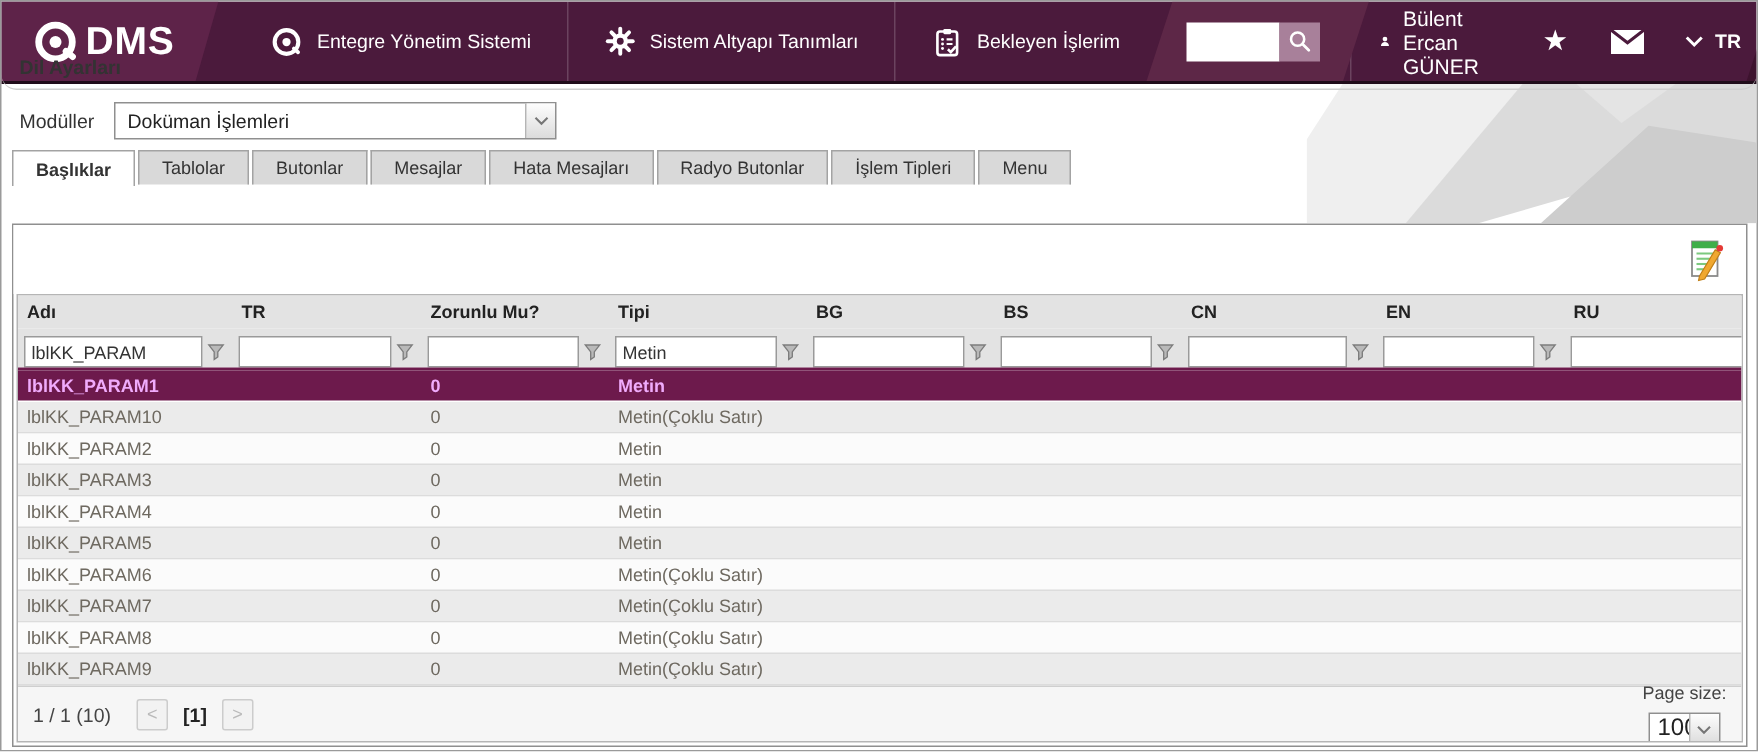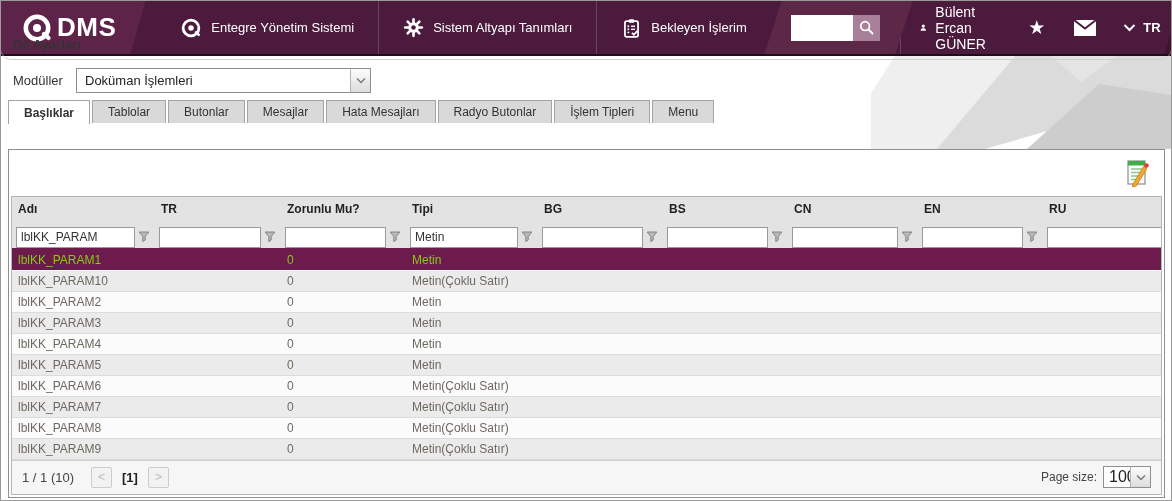--- a/index.html
+++ b/index.html
@@ -89,34 +89,34 @@
                  padding:0 4px; outline:none; background:#fff; color:#333; }
   .funnel-btn { width:17px; height:21px; display:flex; align-items:center; justify-content:center;
                 cursor:pointer; flex:none; }
   .gbody { flex:1; border-top:2px solid #6d1a4c; }
   .row { display:flex; height:21px; align-items:center; border-bottom:1px solid #dcdcdc;
          background:#fbfbfb; cursor:pointer; }
   .row:nth-child(even) { background:#ebebeb; }
   .row .cell { font-size:12px; color:#6e6960; padding-left:6px; white-space:nowrap;
                overflow:hidden; }
   .row.selected { background:#6d1a4c; border-bottom:1px solid #fff; }
-  .row.selected .cell { color:#84cc16; font-weight:normal; }
+  .row.selected .cell { color:#f0abfc; font-weight:bold; }
 
   .c0{width:143px;} .c1{width:126px;} .c2{width:125px;} .c3{width:132px;} .c4{width:125px;}
   .c5{width:125px;} .c6{width:130px;} .c7{width:125px;} .c8{flex:1;}
 
   
   .pager { height:37px; background:#f6f6f6; border-top:1px solid #cfcfcf;
            display:flex; align-items:center; padding:0 10px; }
   .pg-summary { font-size:13px; color:#444; margin-right:12px; }
   .pg-btn { width:21px; height:21px; border:1px solid #cccccc; background:#f2f2f2;
             color:#b9b9b9; font-size:12px; display:flex; align-items:center;
             justify-content:center; margin:0 5px; border-radius:2px; cursor:default; }
   .pg-current { font-size:13px; font-weight:bold; color:#222; margin:0 5px; }
-  .pg-right { margin-left:auto; display:flex; align-items:center; gap:6px; }
+  .pg-right { margin-left:auto; display:flex; align-items:center; gap:6px;flex-direction:column; }
   .pg-size-label { font-size:12px; color:#444; }
   .size-dd { width:48px; height:22px; }
   .size-dd .dd-text { font-size:16px; padding:0 5px; }
 </style>
 </head>
 <body>
 
 <div class="screen">
 
   <div class="navbar">

